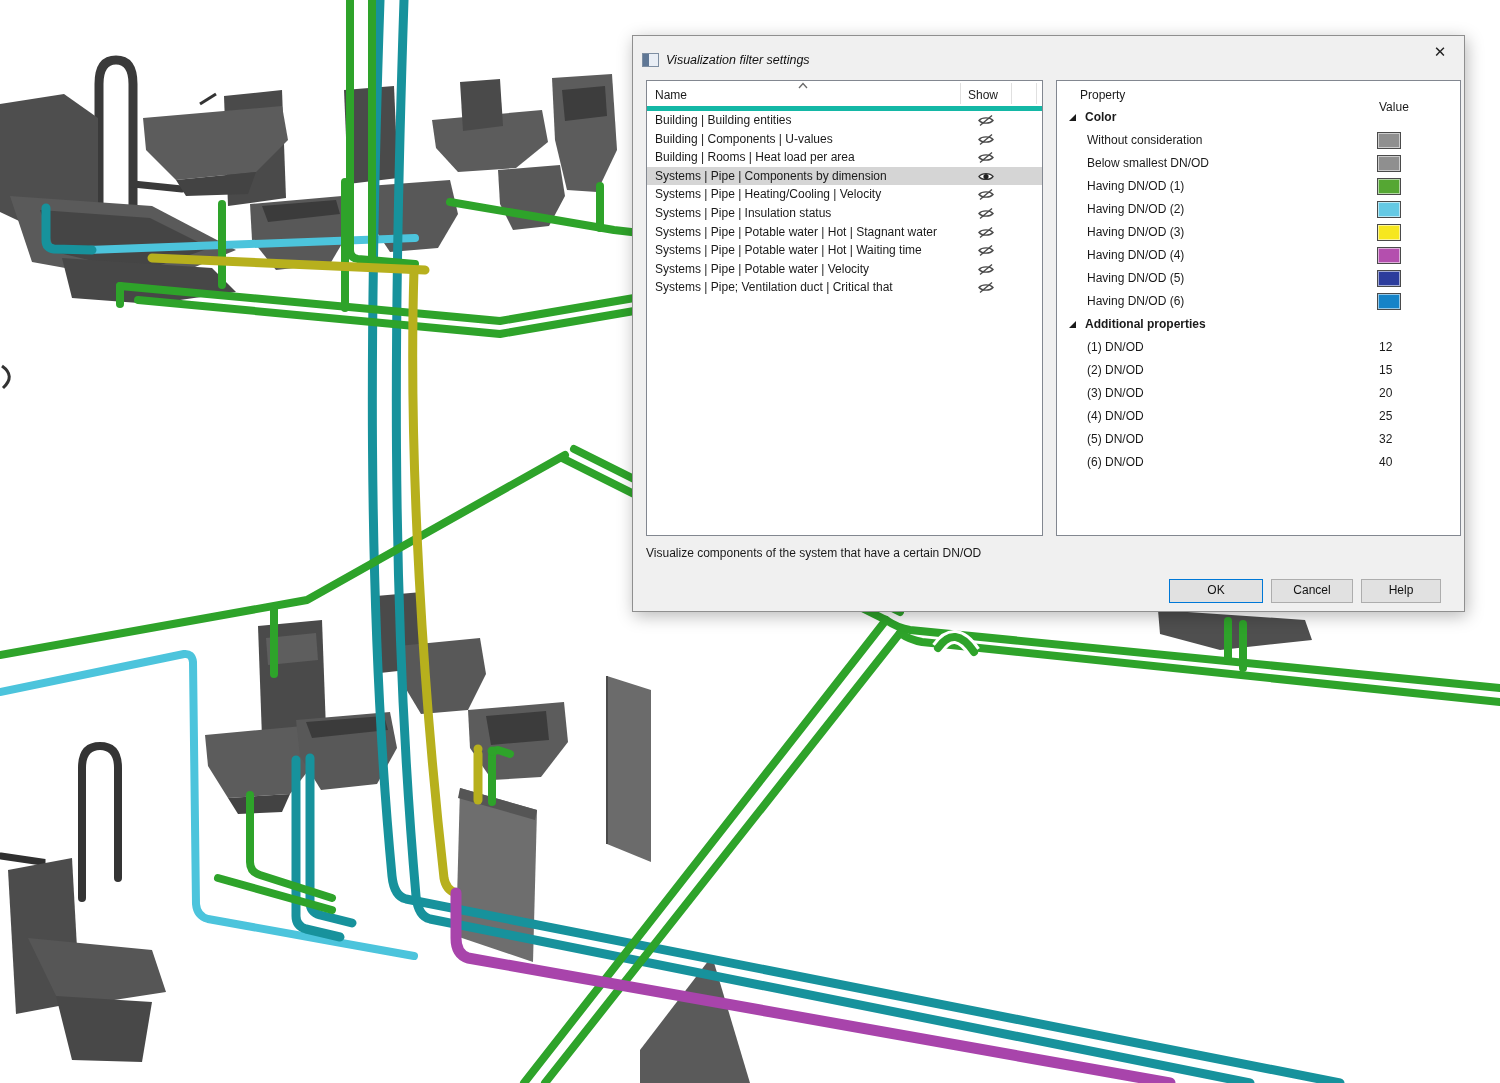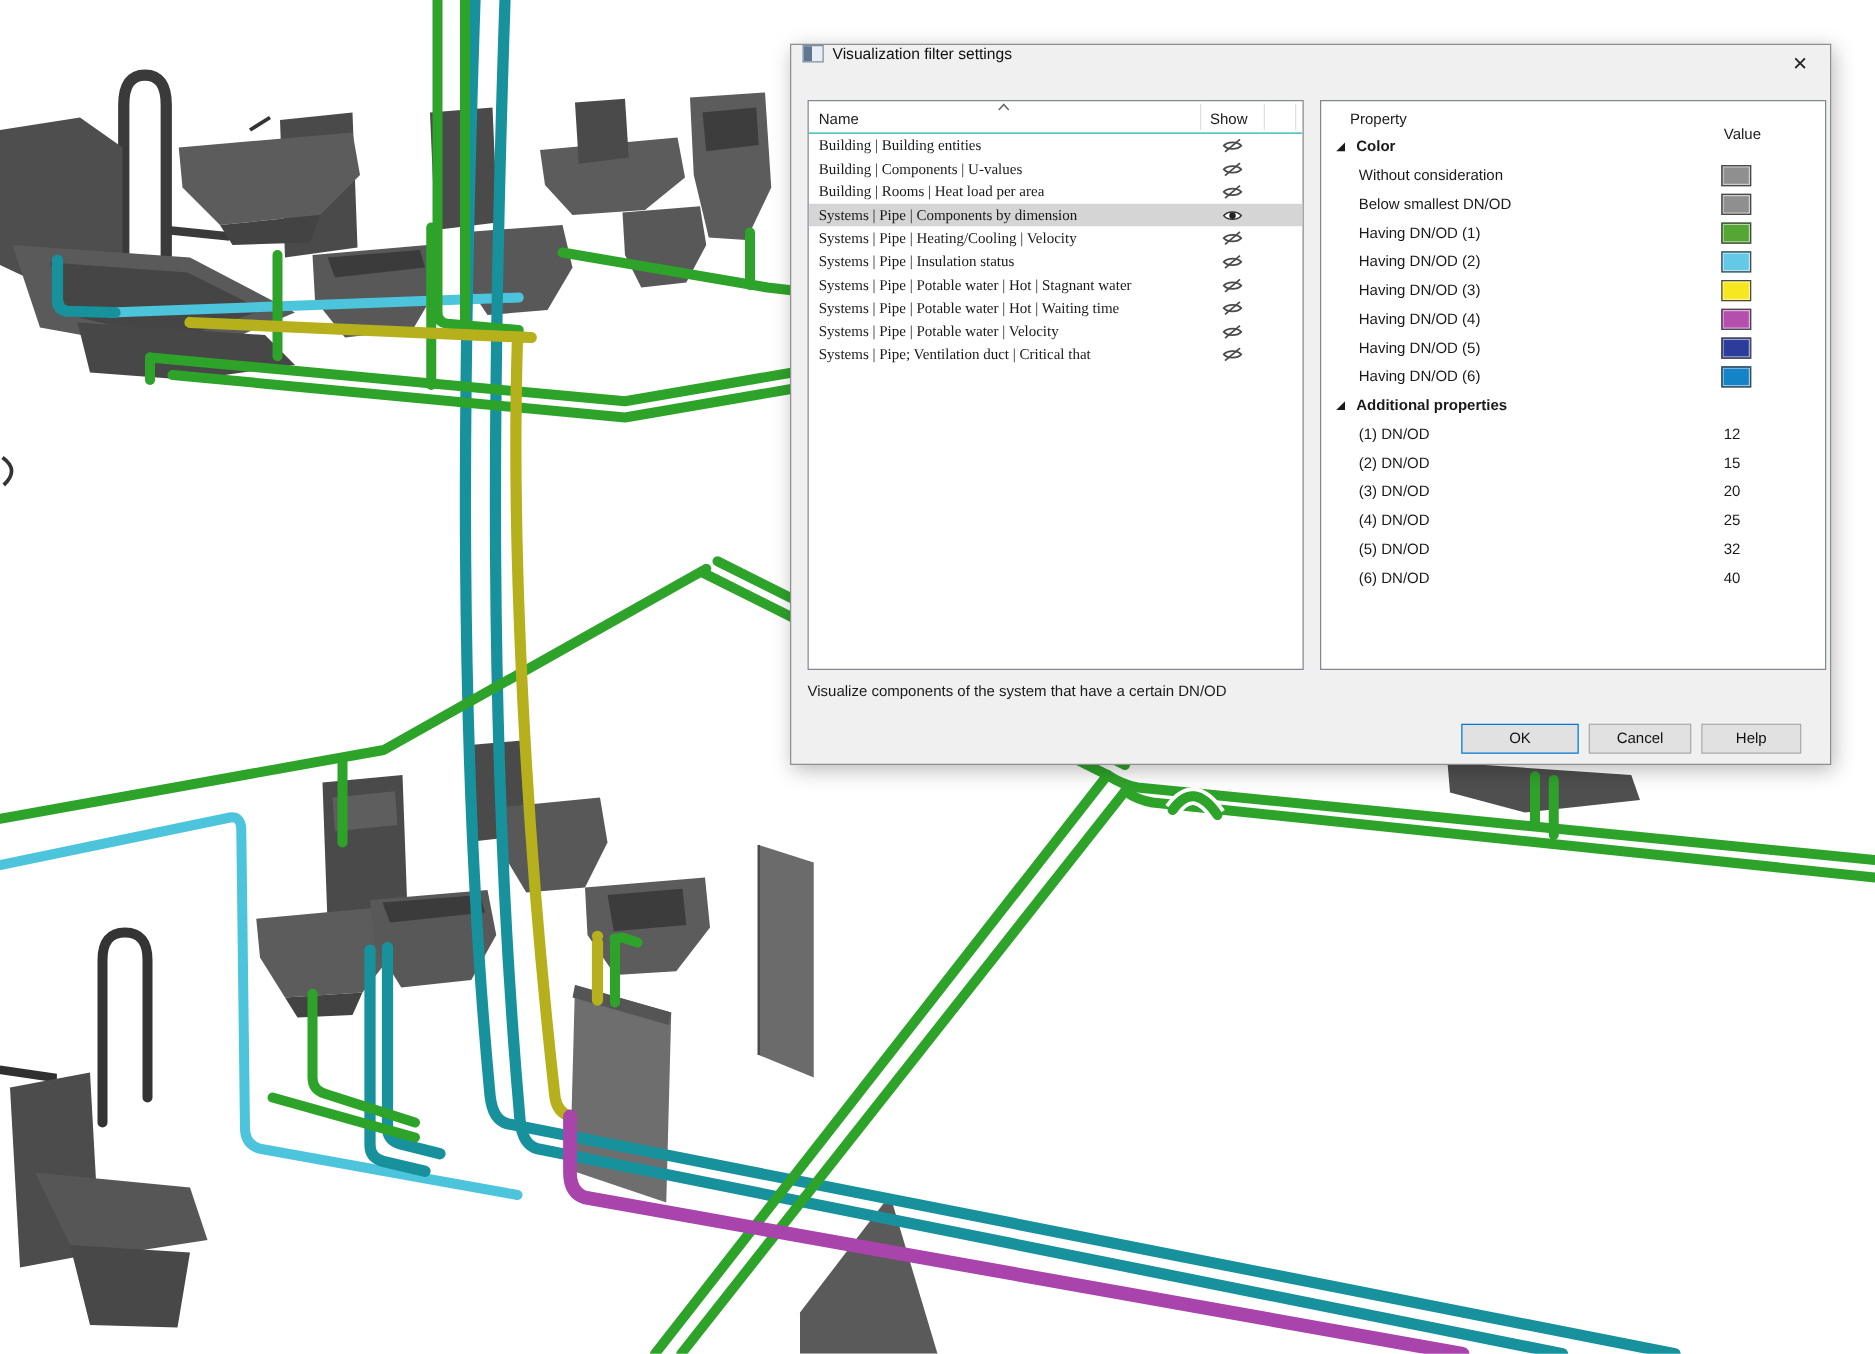--- a/index.html
+++ b/index.html
@@ -10,34 +10,34 @@
   }
   
   .viewport{position:absolute;left:0;top:0;width:1500px;height:1083px;}
   
   .dialog{
     position:absolute;left:632px;top:35px;width:833px;height:577px;
     background:#f0f0f0;border:1px solid #8f8f8f;
     box-shadow:2px 4px 16px rgba(0,0,0,.28);
     font-size:12px;color:#1a1a1a;box-sizing:border-box;
   }
-  .titlebar{position:absolute;left:0;top:0;right:0;height:31px;display:flex;align-items:flex-start;padding-left:9px;}
+  .titlebar{position:absolute;left:0;top:0;right:0;height:31px;display:flex;align-items:flex-end;padding-left:9px;font-style:italic;}
   .app-icon{width:15px;height:12px;border:1px solid #7e8ea2;background:linear-gradient(90deg,#5f7795 0 42%,#e9eef5 42%);margin-right:7px;flex:0 0 auto;}
   .title-text{font-size:12.5px;color:#111;}
   .close-btn{position:absolute;right:13px;top:5px;width:22px;height:22px;text-align:center;line-height:22px;font-size:15px;color:#222;cursor:default;}
   .panel{position:absolute;background:#fff;border:1px solid #828790;box-sizing:border-box;overflow:hidden;}
   .list-panel{left:13px;top:44px;width:397px;height:456px;}
   .prop-panel{left:423px;top:44px;width:405px;height:456px;}
-  .list-header{position:relative;height:25px;border-bottom:1px solid #14b8a6;}
+  .list-header{position:relative;height:25px;border-bottom:5px solid #14b8a6;}
   .hdr-name{position:absolute;left:8px;top:7px;}
   .hdr-caret{position:absolute;left:150px;top:1px;}
   .hdr-show{position:absolute;left:321px;top:7px;}
   .hdr-sep{position:absolute;top:2px;bottom:2px;width:1px;background:#e0e0e0;}
   .sep1{left:313px}.sep2{left:364px}.sep3{left:389px}
-  .lrow{position:relative;height:18.6px;line-height:18.6px;font-family:Liberation Serif, serif;}
+  .lrow{position:relative;height:18.6px;line-height:18.6px;}
   .lrow.selected{background:#d5d5d5;text-align:center;}
   .lrow .fname{position:absolute;left:8px;top:0;white-space:nowrap;}
   .lrow .feye{position:absolute;left:330px;top:3px;width:18px;height:13px;}
   .prop-header{position:relative;height:25px;}
   .hdr-prop{position:absolute;left:23px;top:7px;}
   .hdr-value{position:absolute;left:322px;top:19px;}
   .t-row{position:relative;height:23px;}
   .t-row .glyph{position:absolute;left:11px;top:7px;}
   .t-row .g-label{position:absolute;left:28px;top:4px;font-weight:bold;}
   .t-row .t-label{position:absolute;left:30px;top:4px;white-space:nowrap;}

